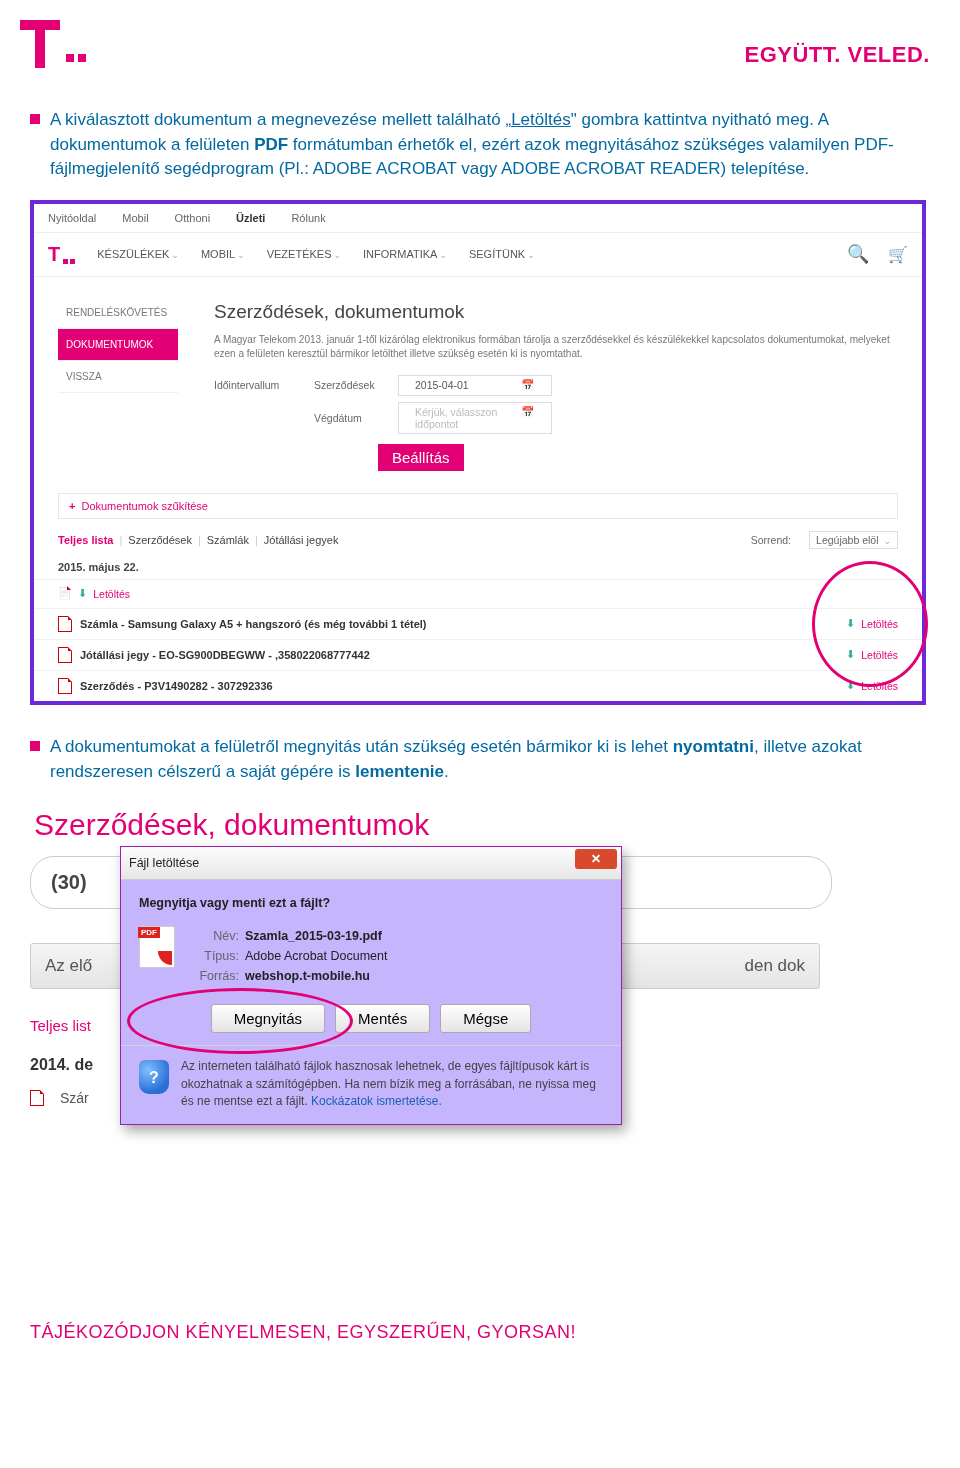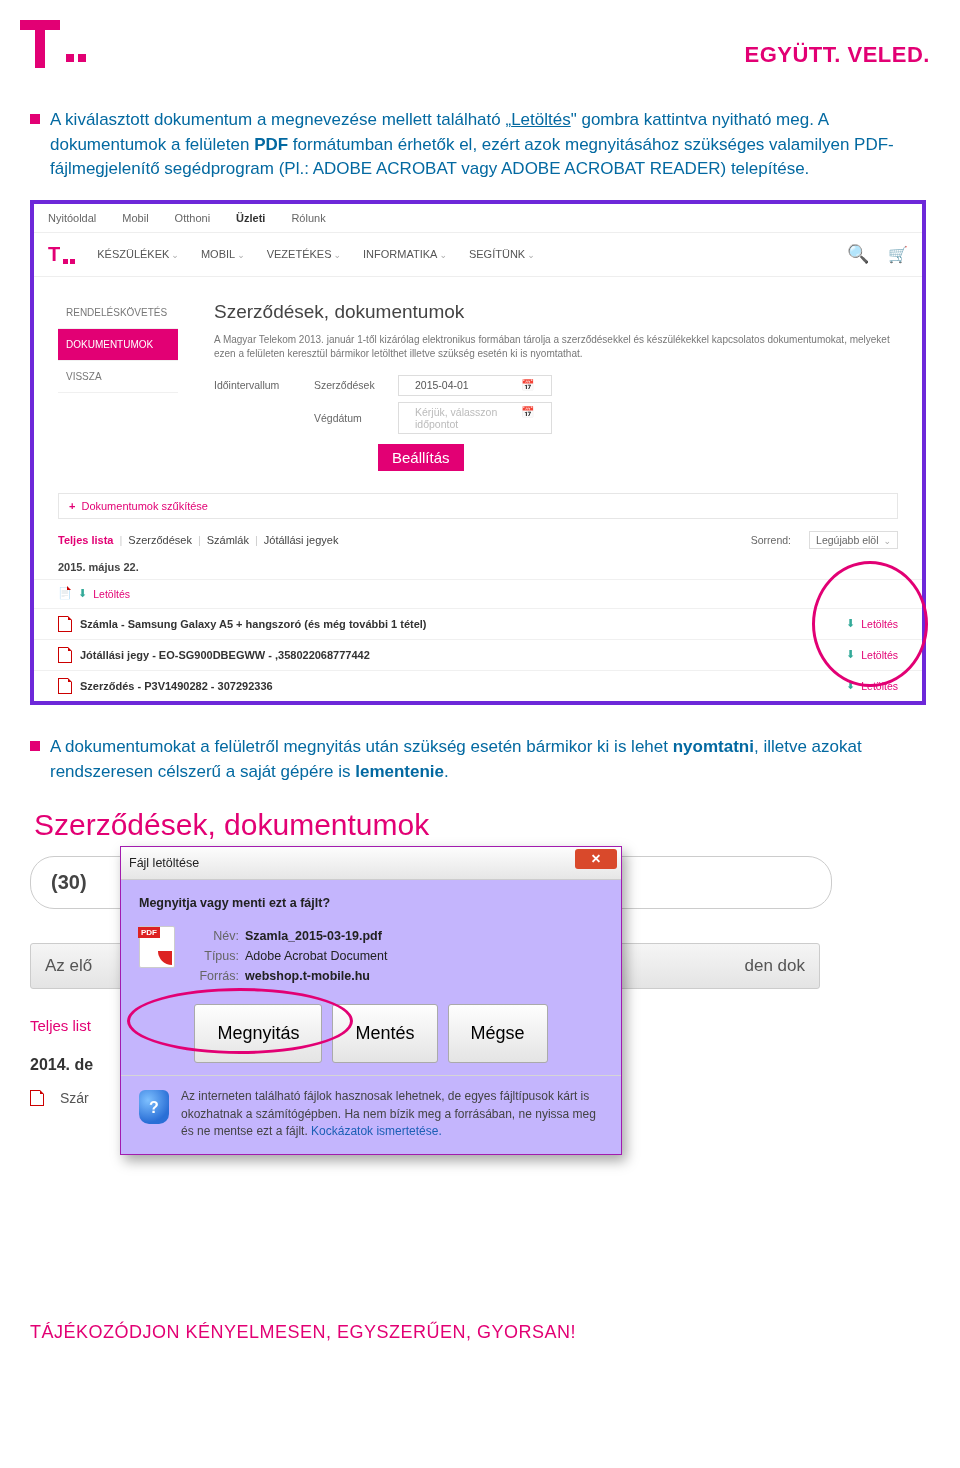--- a/index.html
+++ b/index.html
@@ -72,21 +72,21 @@
   .dlg-x{background:#d9492b;color:#fff;width:42px;height:20px;text-align:center;border-radius:3px;font-weight:bold;line-height:20px;position:relative;top:-4px;right:-4px}
   .dlg-body{padding:16px 18px 14px 18px}
   .dlg-q{font-weight:bold;margin-bottom:16px}
   .dlg-file{display:flex;gap:14px}
   .pdf-ico{width:34px;height:40px;background:#fff;border:1px solid #ccc;position:relative;border-radius:2px;flex:none}
   .pdf-ico:before{content:"PDF";position:absolute;top:0;left:-2px;background:#d22;color:#fff;font-size:8px;padding:1px 3px;font-weight:bold}
   .pdf-ico:after{content:"";position:absolute;width:14px;height:14px;background:#d22;border-radius:0 0 0 14px;bottom:2px;right:2px}
   .fmeta{font-size:12.5px;line-height:1.6}
   .fmeta .lab{color:#666;display:inline-block;width:50px;text-align:right;margin-right:6px}
   .dlg-btns{display:flex;gap:10px;justify-content:center;margin:18px 0 12px 0;position:relative}
-  .wbtn{background:linear-gradient(#fefefe,#e4e4e4);border:1px solid #aaa;border-radius:3px;padding:18px 22px;font-size:18px}
+  .wbtn{background:linear-gradient(#fefefe,#e4e4e4);border:1px solid #aaa;border-radius:3px;padding:5px 22px;font-size:15px}
   .dlg-sep{border-top:1px solid #d5d5d5;margin:6px -18px 12px -18px}
   .dlg-warn{display:flex;gap:12px;font-size:12px;line-height:1.45;color:#444}
   .shield{width:30px;height:34px;background:radial-gradient(circle at 30% 30%,#7ec0ff,#2a6fd6 70%);border-radius:6px 6px 10px 10px;position:relative;flex:none;margin-top:2px}
   .shield:after{content:"?";position:absolute;color:#fff;font-weight:bold;font-size:16px;left:10px;top:6px}
   .ell2{width:220px;height:60px;left:132px;top:176px}
   .link{color:#1b5fb5;}
   .footer{color:#e20074;font-size:18px;padding:0 30px 18px 30px;letter-spacing:.5px}
 </style>
 </head>
 <body>

